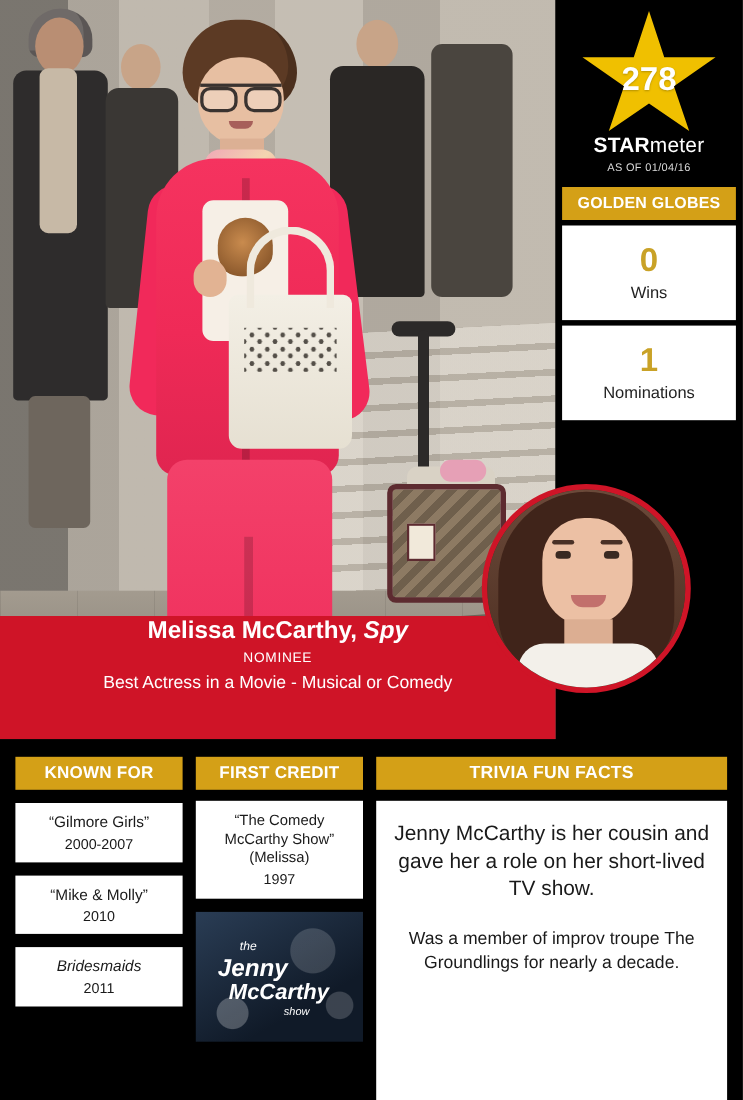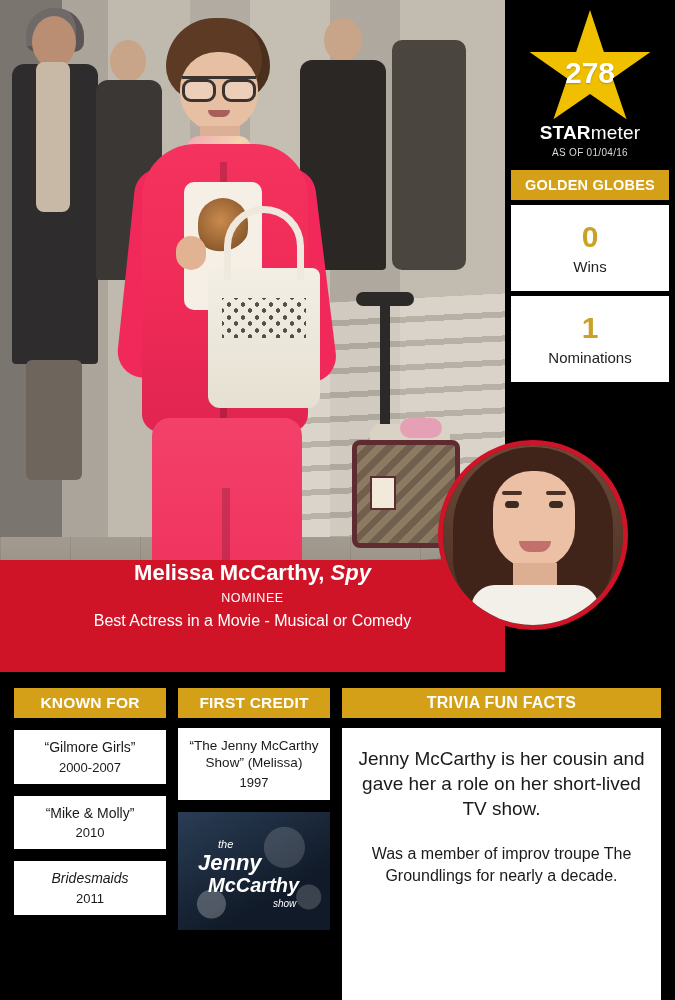--- a/index.html
+++ b/index.html
@@ -269,21 +269,21 @@
     background:
       radial-gradient(circle at 22% 78%, rgba(255,255,255,.25) 0 14px, transparent 15px),
       radial-gradient(circle at 70% 30%, rgba(255,255,255,.16) 0 20px, transparent 21px),
       radial-gradient(circle at 86% 72%, rgba(255,255,255,.18) 0 12px, transparent 13px),
       linear-gradient(150deg,#2a3d55,#101a28 70%);
     position: relative; overflow: hidden;
   }
   .show-img .t1 { position:absolute; left: 40px; top: 26px; color:#fff; font-size: 11px; font-style: italic; }
   .show-img .t2 { position:absolute; left: 20px; top: 38px; color:#fff; font-size: 22px; font-weight: bold; font-style: italic; }
   .show-img .t3 { position:absolute; left: 30px; top: 62px; color:#fff; font-size: 20px; font-weight: bold; font-style: italic; }
-  .show-img .t4 { position:absolute; left: 95px; top: 86px; color:#fff; font-size: 10px; font-style: italic; }
+  .show-img .t4 { position:absolute; left: 80px; top: 86px; color:#fff; font-size: 10px; font-style: italic; }
 
   .trivia-card {
     background: #fff; margin-top: 10px; padding: 18px 16px 20px 16px;
     text-align: center; color: #1a1a1a; height: 282px;
   }
   .trivia-1 { font-size: 19px; line-height: 1.32; }
   .trivia-2 { font-size: 16px; line-height: 1.34; margin-top: 22px; }
 </style>
 </head>
 <body>
@@ -412,21 +412,21 @@
       <div class="card">
         <div class="title ital">Bridesmaids</div>
         <div class="year">2011</div>
       </div>
     </div>
 
     <div class="col-first">
       <div class="hdr">FIRST CREDIT</div>
 
       <div class="card first-card">
-        <div class="title">“The Jenny McCarthy Show” (Melissa)</div>
+        <div class="title">“The Comedy McCarthy Show” (Melissa)</div>
         <div class="year">1997</div>
       </div>
 
       <div class="show-img">
         <div class="t1">the</div>
         <div class="t2">Jenny</div>
         <div class="t3">McCarthy</div>
         <div class="t4">show</div>
       </div>
     </div>

